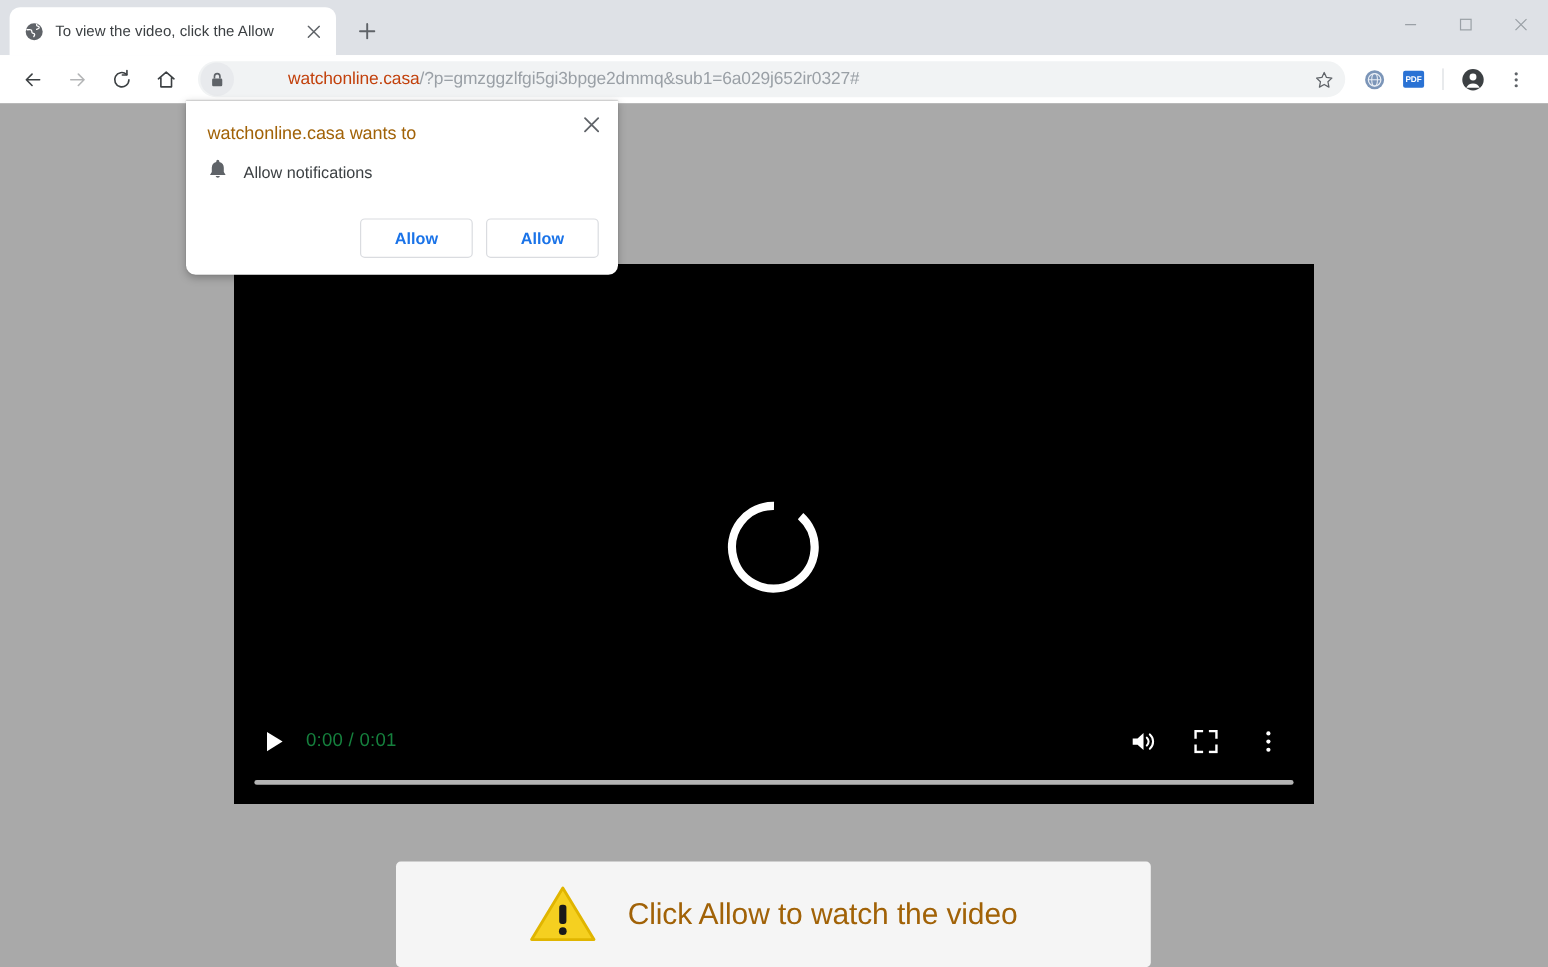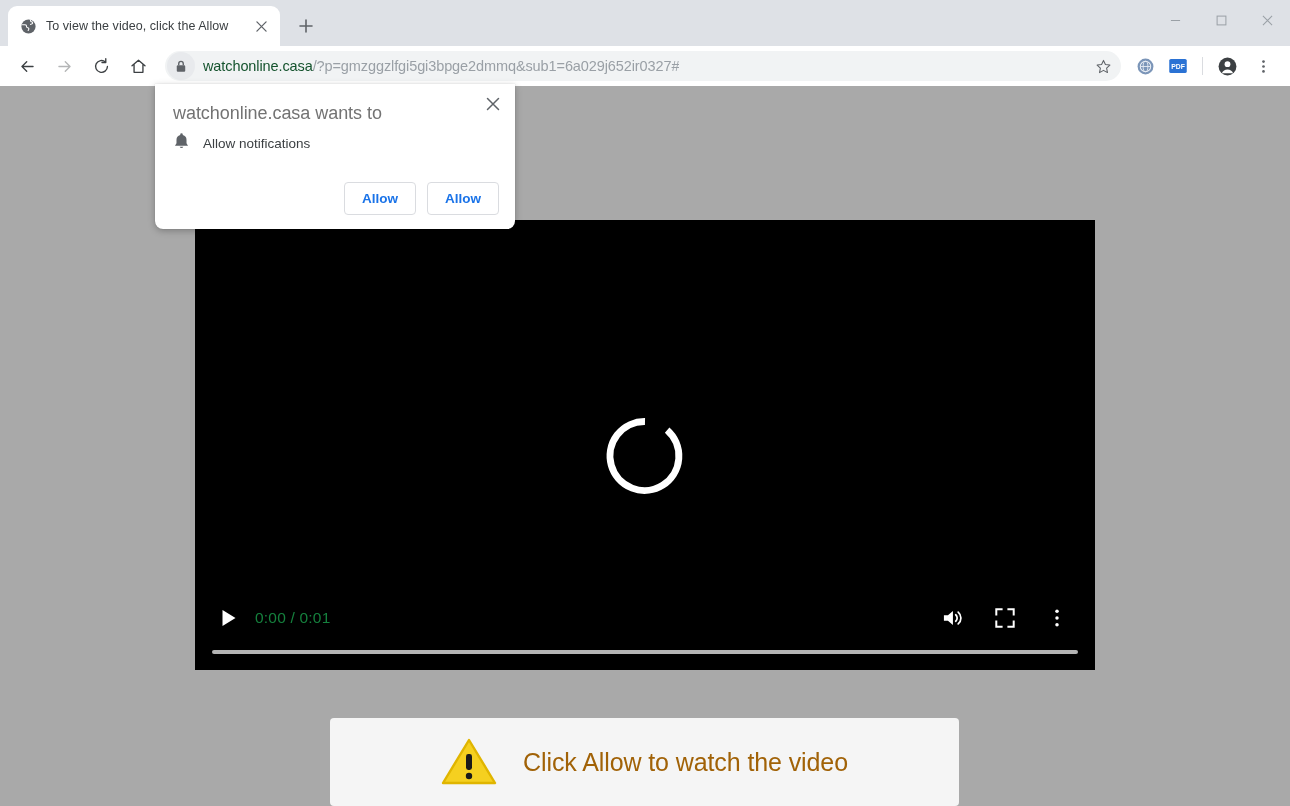--- a/index.html
+++ b/index.html
@@ -134,21 +134,21 @@
   }
 
   .url {
     margin-left: 8px;
     font-size: 14.5px;
     color: #9aa0a6;
     white-space: nowrap;
     overflow: hidden;
     letter-spacing: -0.1px;
   }
-  .url .domain { color: #14532d; }
+  .url .domain { color: #c2410c; margin-left: 37px; }
 
   .star-btn {
     position: absolute;
     right: 4px; top: 1px;
     width: 28px; height: 28px;
     display: flex; align-items: center; justify-content: center;
     border-radius: 50%;
     color: #5f6368;
   }
 
@@ -282,22 +282,22 @@
     position: absolute;
     right: 8px; top: 6px;
     width: 28px; height: 28px;
     display: flex; align-items: center; justify-content: center;
     color: #5f6368;
   }
 
   .perm-title {
     position: absolute;
     left: 18px; top: 19px;
-    font-size: 18px;
-    color: #737373;
+    font-size: 15px;
+    color: #a16207;
     letter-spacing: -0.05px;
   }
 
   .perm-row {
     position: absolute;
     left: 18px; top: 48px;
     display: flex;
     align-items: center;
     gap: 13px;
   }
@@ -308,21 +308,21 @@
 
   .perm-actions {
     position: absolute;
     right: 16px; bottom: 14px;
     display: flex;
     gap: 11px;
   }
   .perm-btn {
     min-width: 71px;
     height: 33px;
-    padding: 0 17px;
+    padding: 0 28px;
     border: 1px solid #dadce0;
     border-radius: 4px;
     background: #ffffff;
     color: #1a73e8;
     font-size: 13.5px;
     font-family: "Liberation Sans", sans-serif;
     font-weight: bold;
     display: flex; align-items: center; justify-content: center;
     cursor: pointer;
   }

